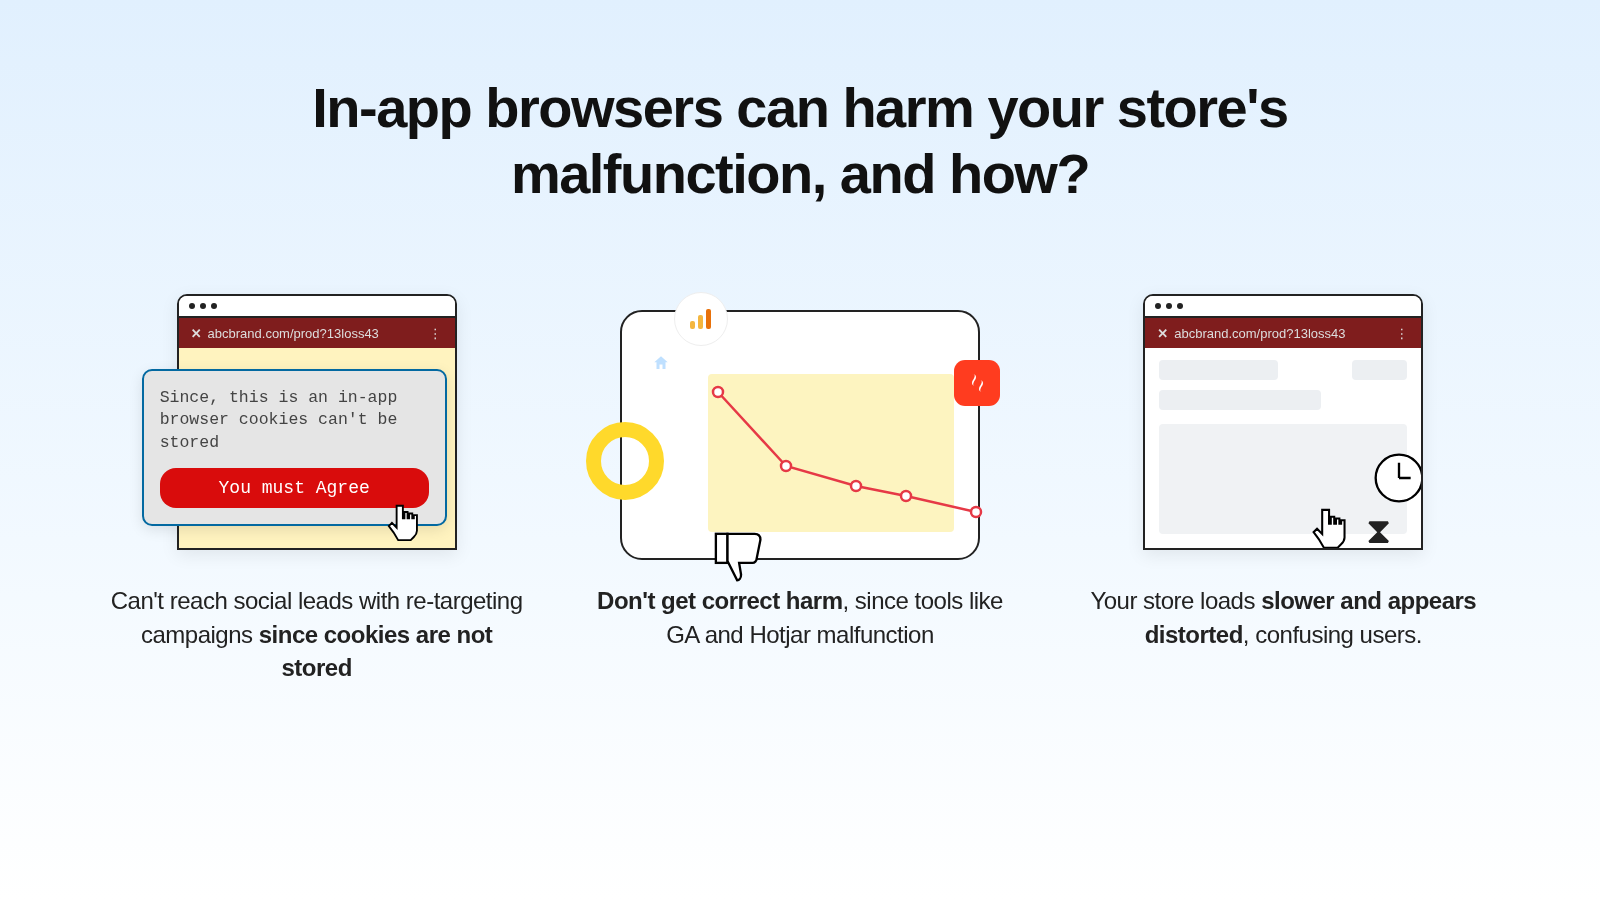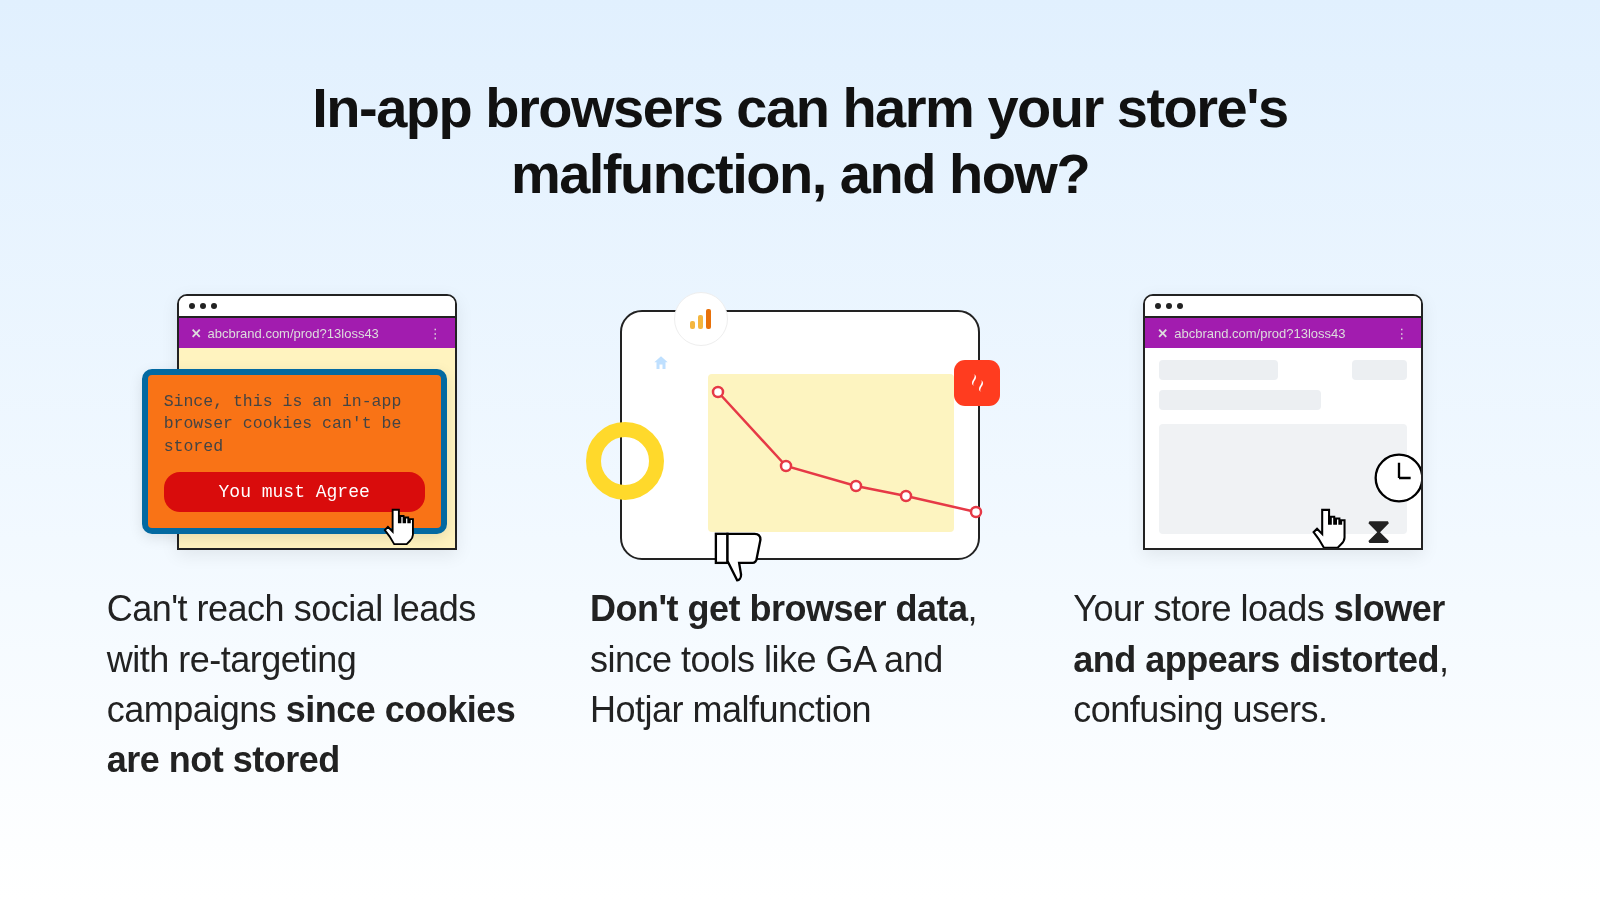--- a/index.html
+++ b/index.html
@@ -31,21 +31,22 @@
   .col { flex: 1; display: flex; flex-direction: column; align-items: center; }
   .illus {
     height: 300px;
     width: 100%;
     position: relative;
     display: flex;
     align-items: center;
     justify-content: center;
   }
   .caption {
-    font-size: 36px;
+    text-align: center;
+    font-size: 24px;
     line-height: 1.4;
     color: #222;
     letter-spacing: -0.5px;
     max-width: 420px;
     padding-top: 12px;
   }
   .caption b { font-weight: 700; }
 
   
   .win {
@@ -60,21 +61,21 @@
     background: #fff;
     height: 22px;
     border-bottom: 2px solid #222;
     display: flex;
     align-items: center;
     padding-left: 10px;
     gap: 5px;
   }
   .win-top span { width: 6px; height: 6px; border-radius: 50%; background: #222; display: inline-block; }
   .addr {
-    background: #a21caf;
+    background: #7f1d1d;
     color: #ddd;
     height: 30px;
     display: flex;
     align-items: center;
     justify-content: space-between;
     padding: 0 12px;
     font-size: 13px;
     font-family: Arial, sans-serif;
   }
   .addr .x { font-weight: 700; margin-right: 6px; }
@@ -83,22 +84,22 @@
   
   .col1-body {
     background: #fff3bf;
     height: 200px;
     position: relative;
   }
   .popup {
     position: absolute;
     left: -35px; top: 75px;
     width: 305px;
-    background: #f97316;
-    border: 6px solid #0369a1;
+    background: #e5e5e5;
+    border: 2px solid #0369a1;
     border-radius: 10px;
     padding: 16px 16px 16px;
     font-family: "Courier New", monospace;
     box-shadow: 0 4px 14px rgba(0,0,0,.1);
   }
   .popup-msg { font-size: 16.5px; line-height: 1.35; color: #444; margin-bottom: 14px; }
   .popup-btn {
     background: #d90c0c;
     color: #fff;
     text-align: center;
@@ -247,21 +248,21 @@
             </svg>
         </div>
         <div class="ring"></div>
         <svg class="thumb-down" viewBox="0 0 32 32">
           <rect x="2" y="3" width="6" height="15" fill="#fff" stroke="#000" stroke-width="1.2"></rect>
           <path fill="#fff" stroke="#000" stroke-width="1.2" d="M8 3h14c2 0 3 1 3 3l-2 10c0 1-1 2-2 2h-7l1 6c0 2-1 3-2 3l-5-10V3z"></path>
         </svg>
       </div>
     </div>
     <p class="caption">
-      <b>Don't get browser data</b><span>, since tools like GA and Hotjar malfunction</span>
+      <b>Don't get correct harm</b><span>, since tools like GA and Hotjar malfunction</span>
     </p>
   </div>
 
   <div class="col">
     <div class="illus">
       <div style="position:relative;">
         <div class="win">
           <div class="win-top">
               <span></span>
               <span></span>

